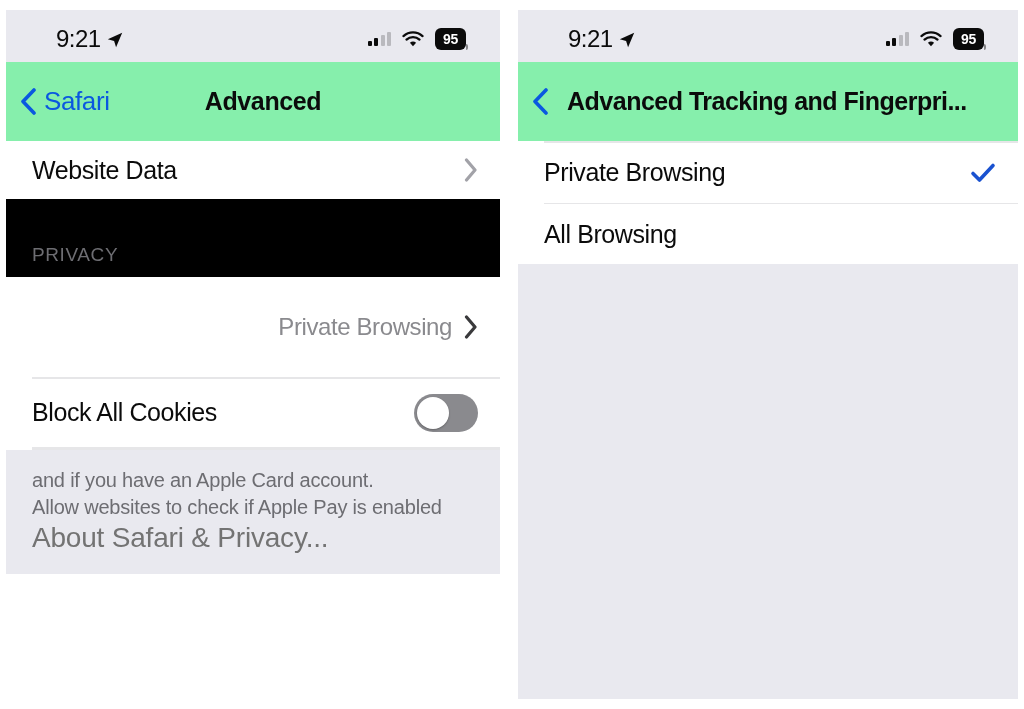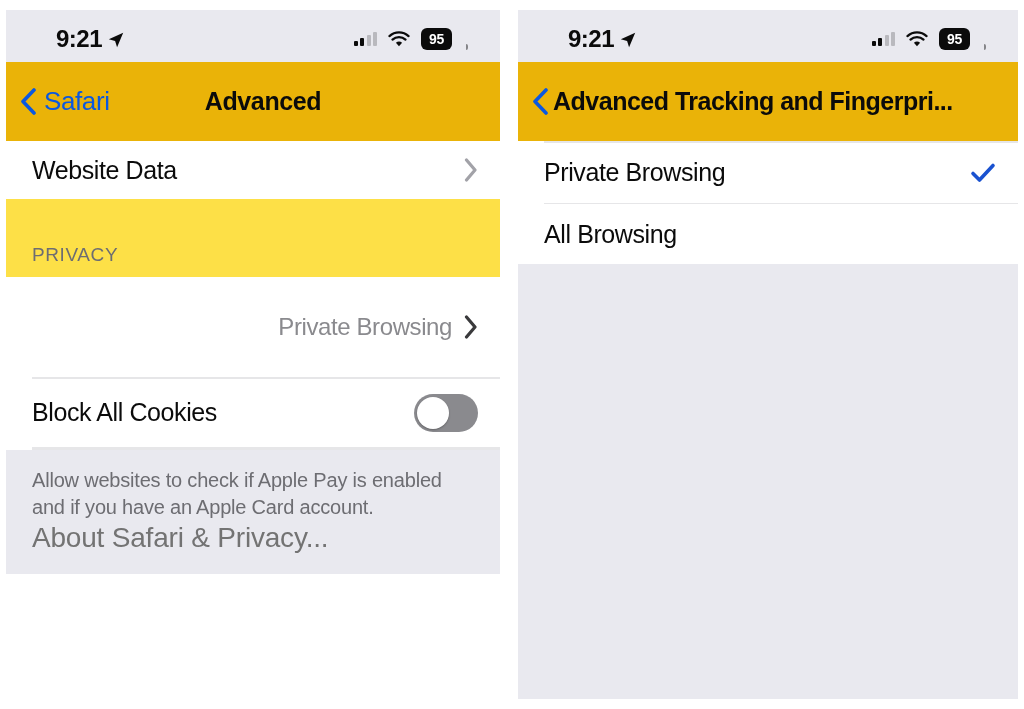--- a/index.html
+++ b/index.html
@@ -17,73 +17,73 @@
   #panel-left  { left:6px;  width:494px; }
   #panel-right { left:518px; width:500px; }
 
   
   .statusbar {
     height:52px; background:#e9e9ef;
     display:flex; align-items:center; justify-content:space-between;
     padding:6px 32px 0 50px;
   }
   .sb-left { display:flex; align-items:center; gap:5px; }
-  .sb-time { font-size:24px; font-weight:bold; color:#0b0b0b; letter-spacing:-0.5px; }
+  .sb-time { font-size:24px; font-weight:normal; color:#0b0b0b; letter-spacing:-0.5px; }
   .loc-arrow { width:18px; height:18px; display:block; margin-top:1px; }
   .sb-right { display:flex; align-items:center; gap:11px; }
   .cell-bars { display:flex; align-items:flex-end; gap:2.5px; height:14px; }
   .cell-bars i { width:4px; border-radius:1px; background:#0b0b0b; display:block; }
   .cell-bars i.b1 { height:5px; }
   .cell-bars i.b2 { height:8px; }
   .cell-bars i.b3 { height:11px; background:#b9b9be; }
   .cell-bars i.b4 { height:14px; background:#b9b9be; }
   .wifi-ico { width:22px; height:17px; display:block; }
-  .battery { display:flex; align-items:flex-end; gap:14px; }
+  .battery { display:flex; align-items:flex-end; gap:0; }
   .batt-body {
     background:#0b0b0b; color:#ffffff; border-radius:6px;
     font-size:14px; font-weight:bold; line-height:1;
     padding:4px 5px 4px 5px; min-width:31px; text-align:center;
     letter-spacing:-0.3px;
   }
   .batt-cap { width:2px; height:6px; background:#0b0b0b; border-radius:0 2px 2px 0; opacity:.45; }
 
   
   .navbar {
-    background:#eab308; height:79px;
+    background:#86efac; height:79px;
     display:flex; align-items:center; position:relative; padding:0 14px;
   }
   .nav-back { display:flex; align-items:center; gap:7px; cursor:pointer; }
   .chev-back { width:17px; height:27px; display:block; flex:none; }
   .nav-back-label { color:#0a58e0; font-size:26px; font-weight:500; letter-spacing:-0.4px; }
   .nav-title-center {
     position:absolute; left:0; right:0; text-align:center;
     font-size:25px; font-weight:bold; color:#0b0b0b; letter-spacing:-0.4px;
     pointer-events:none;
     padding-left:20px;
   }
   .nav-title-inline {
     font-size:25px; font-weight:bold; color:#0b0b0b; letter-spacing:-0.5px;
-    margin-left:4px; white-space:nowrap;text-align:center;
+    margin-left:18px; white-space:nowrap;text-align:center;
   }
 
   
   .list { background:#ffffff; }
   .row {
     background:#ffffff; display:flex; align-items:center;
     padding:0 22px 0 26px; position:relative; min-height:58px;justify-content:flex-end;
   }
   .row.tall { min-height:60px; }
   .sep { height:1.5px; background:#e6e6e8; margin-left:26px; }
   .row-label { font-size:25px; color:#0b0b0b; letter-spacing:-0.4px; line-height:1.32; flex:1; padding-right:10px; }
   .row-label.multi { max-width:240px; }
   .row-value { font-size:24px; color:#8a8a8e; letter-spacing:-0.4px; margin-left:auto; white-space:nowrap; }
   .chev-right { width:14px; height:24px; display:block; flex:none; margin-left:12px; }
 
   .section-hdr {
-    background:#fde047; height:78px; display:flex; align-items:flex-end;
+    background:#000000; height:78px; display:flex; align-items:flex-end;
     padding:0 0 11px 26px;
   }
   .section-hdr span { font-size:19px; color:#6d6d72; letter-spacing:0.6px; }
 
   
   .switch {
     width:64px; height:38px; border-radius:19px; position:relative;
     flex:none; margin-left:auto; cursor:pointer;
   }
   .switch .knob {
@@ -177,22 +177,22 @@
             <span class="knob"></span>
           </span>
       </div>
       <div class="sep"></div>
 
       <div class="sep"></div>
 
     </div>
 
     <div class="footer">
+      <p>and if you have an Apple Card account.</p>
       <p>Allow websites to check if Apple Pay is enabled</p>
-      <p>and if you have an Apple Card account.</p>
       <a class="link">About Safari &amp; Privacy...</a>
     </div>
   </div>
 
   <div class="panel" id="panel-right">
 
     <div class="statusbar">
       <div class="sb-left">
         <span class="sb-time">9:21</span>
         <svg class="loc-arrow" viewBox="0 0 20 20">

